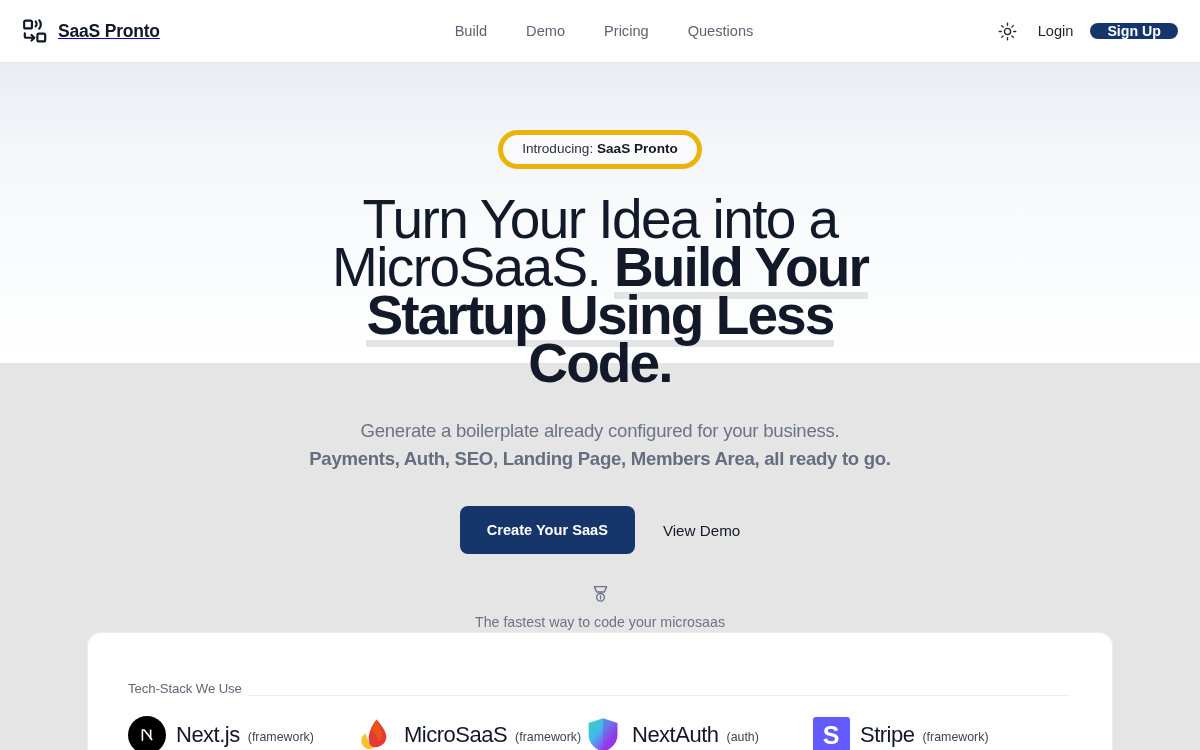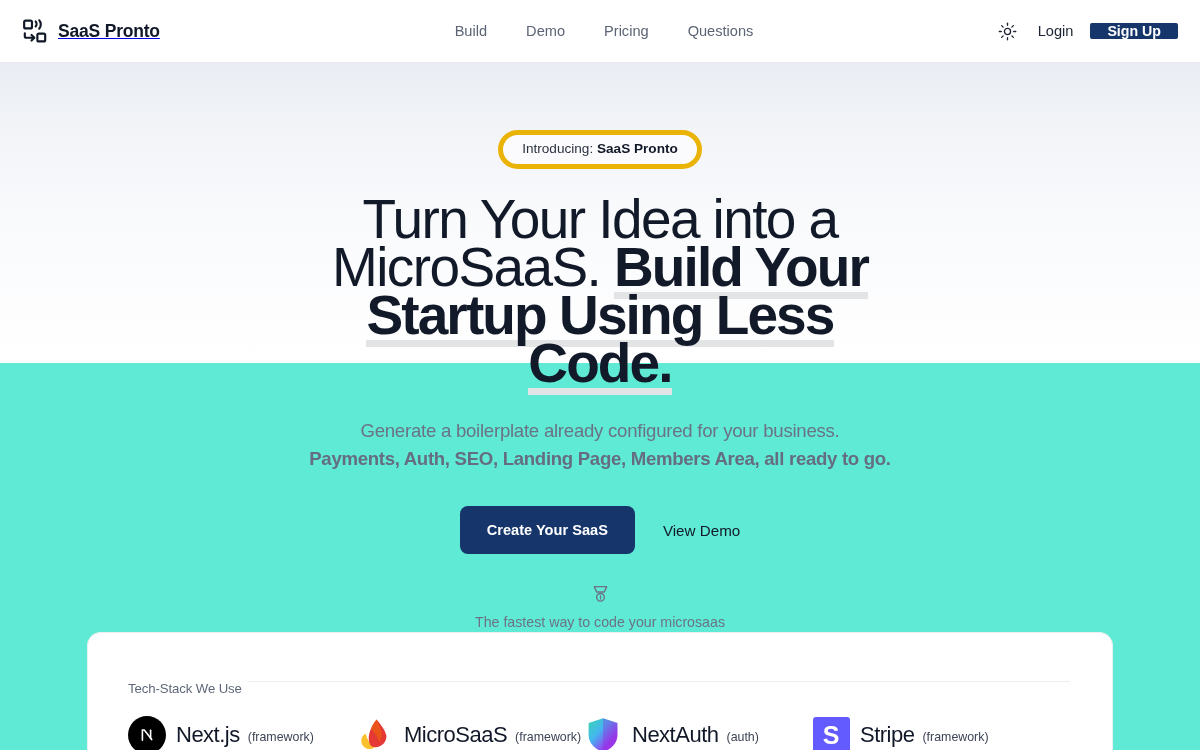--- a/index.html
+++ b/index.html
@@ -16,21 +16,21 @@
     color: #0f1729;
     -webkit-font-smoothing: antialiased;
   }
 
   
   .page {
     position: relative;
     width: 1200px;
     height: 750px;
     overflow: hidden;
-    background: #5eead4;
+    background: #e5e5e5;
   }
 
   
   .bg-wash {
     position: absolute;
     left: 0; top: 63px;
     width: 1200px;
     height: 300px;
     background: linear-gradient(180deg, #e9edf3 0%, #f2f4f8 22%, #f9fafc 52%, #ffffff 100%);
     pointer-events: none;
@@ -106,21 +106,21 @@
     text-decoration: none;
     font-weight: normal;
     white-space: nowrap;
   }
   .signup-btn {
     background: #15356b;
     color: #ffffff;
     font-size: 14.2px;
     font-weight: bold;
     border: none;
-    border-radius: 2px;
+    border-radius: 11px;
     padding: 0 17px;
     cursor: pointer;
     font-family: "Liberation Sans", sans-serif;
     white-space: nowrap;
   }
 
   
   .hero {
     position: relative;
     z-index: 2;
@@ -221,21 +221,21 @@
     background: #ffffff;
     border: 1px solid #eceef1;
     border-bottom: none;
     border-radius: 14px 14px 0 0;
     z-index: 3;
     padding: 48px 40px 0 40px;
   }
 
   .stack-head {
     display: flex;
-    align-items: flex-start;
+    align-items: flex-end;
     gap: 6px;
   }
   .stack-head-label {
     font-size: 13.2px;
     color: #5f6879;
     white-space: nowrap;
     letter-spacing: -0.1px;
   }
   .stack-head-rule {
     flex: 1;

